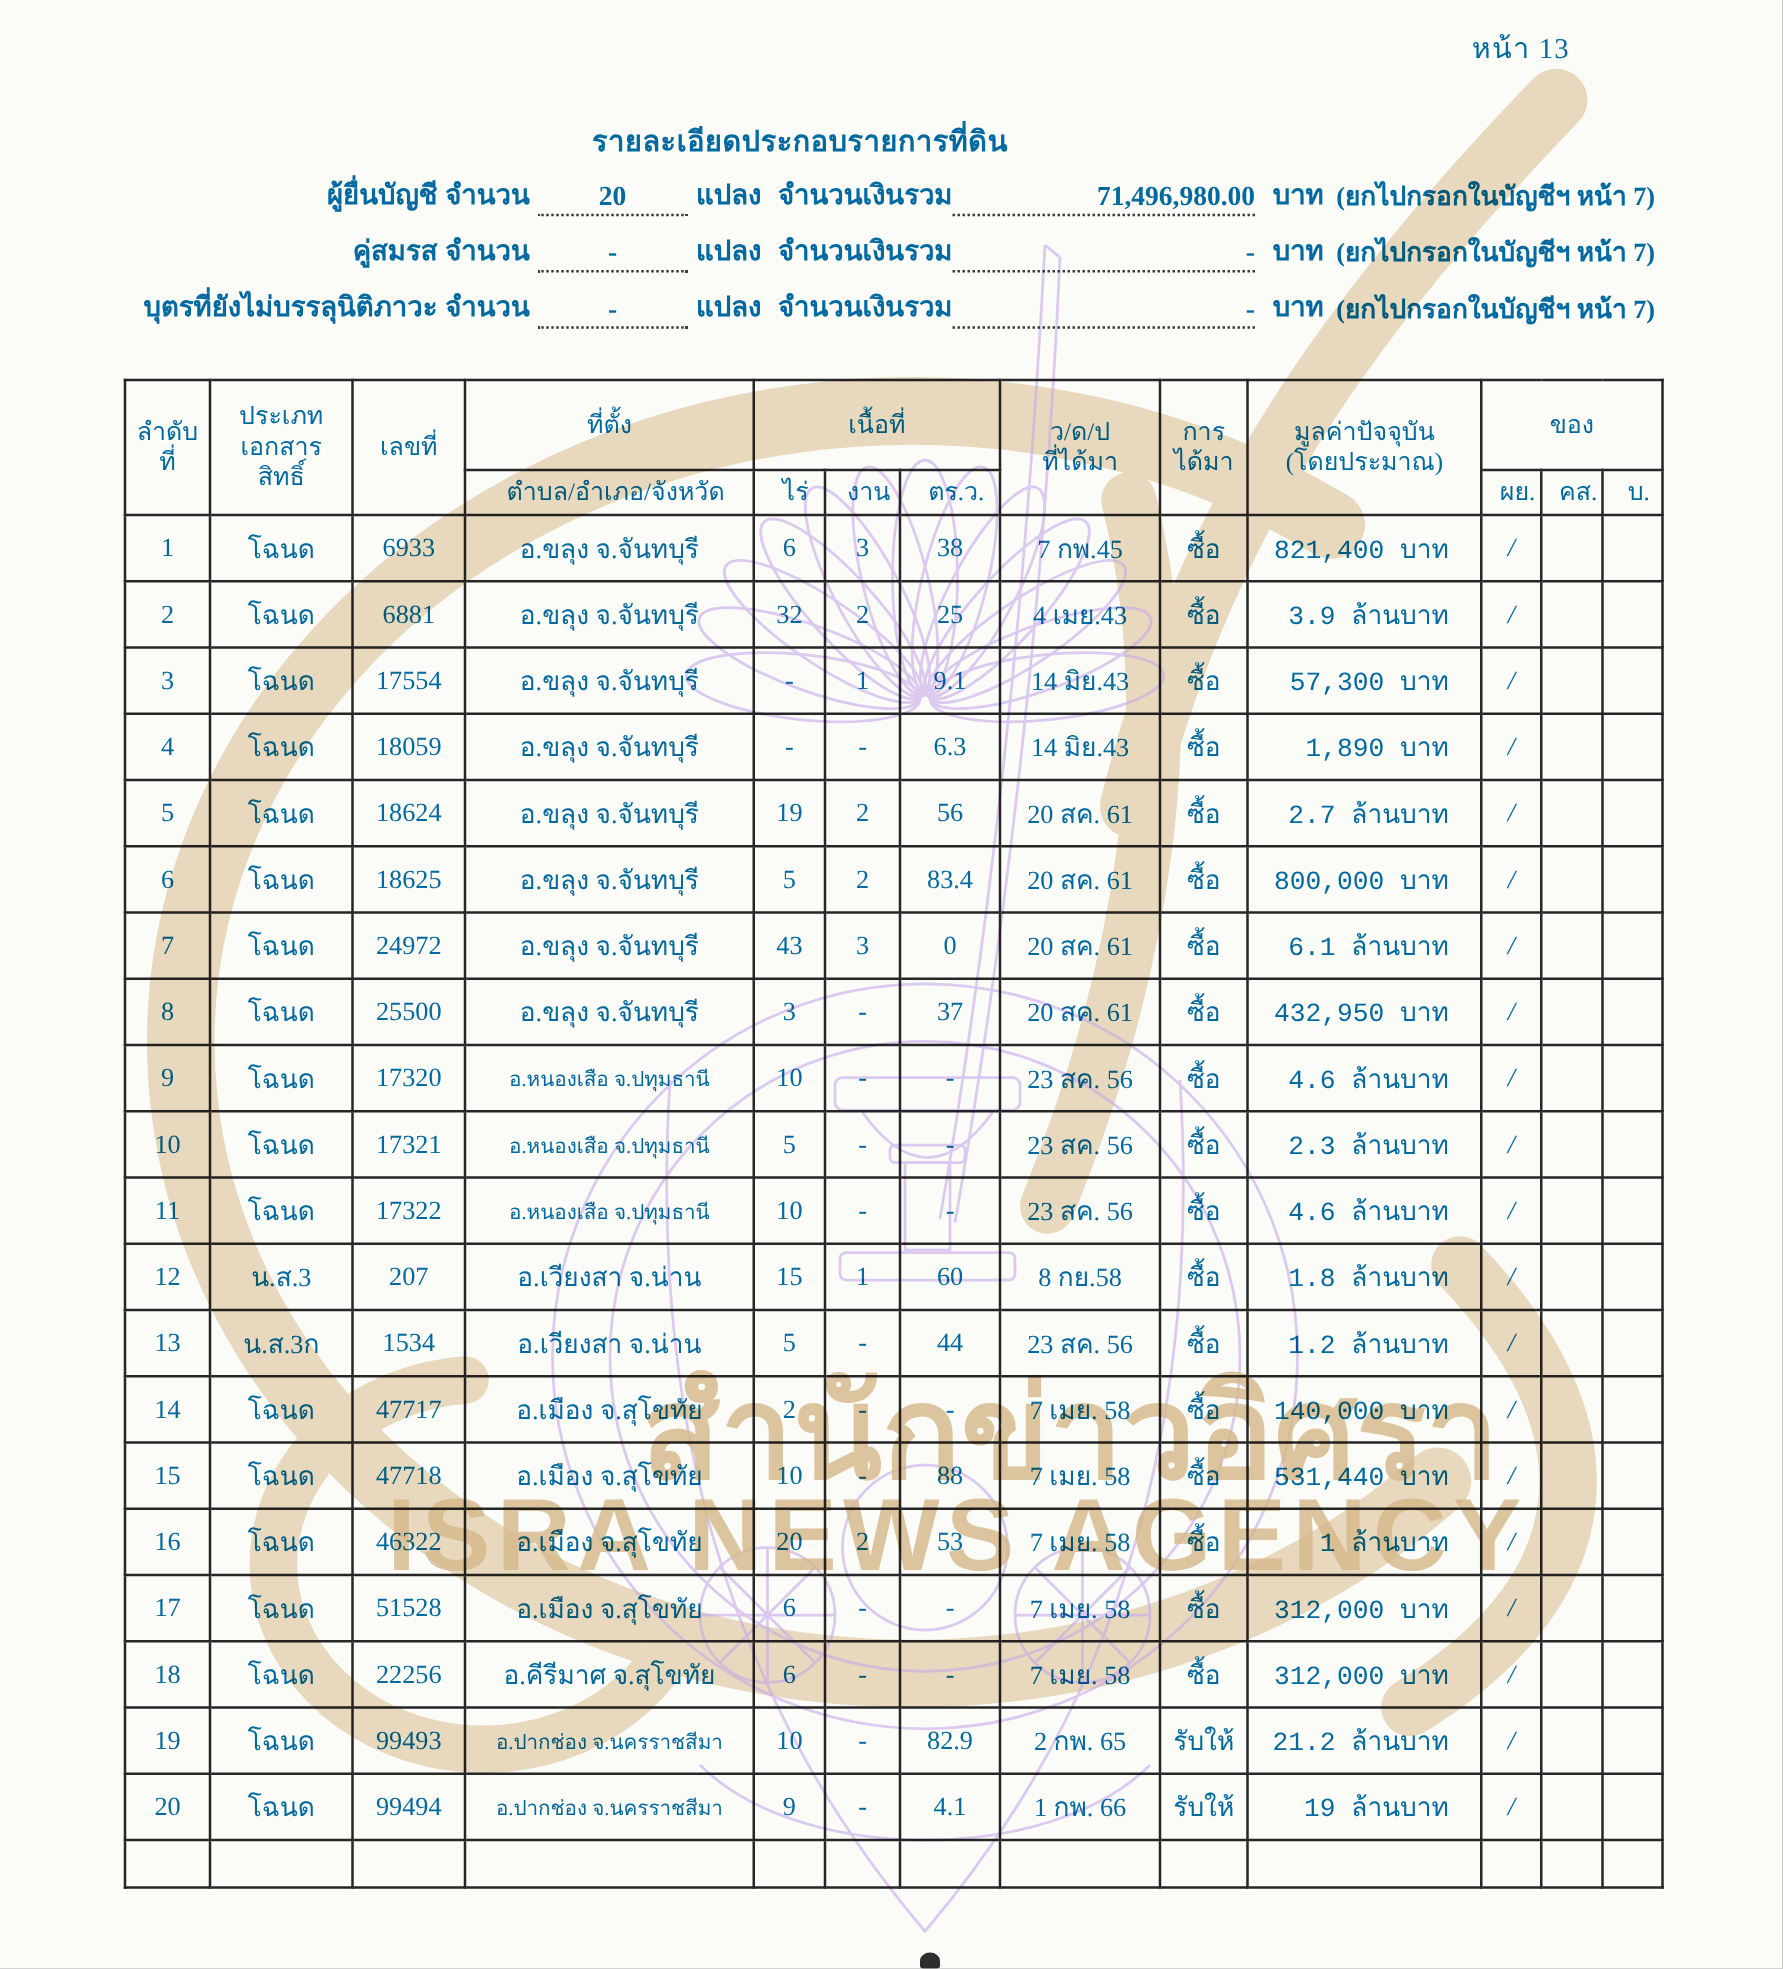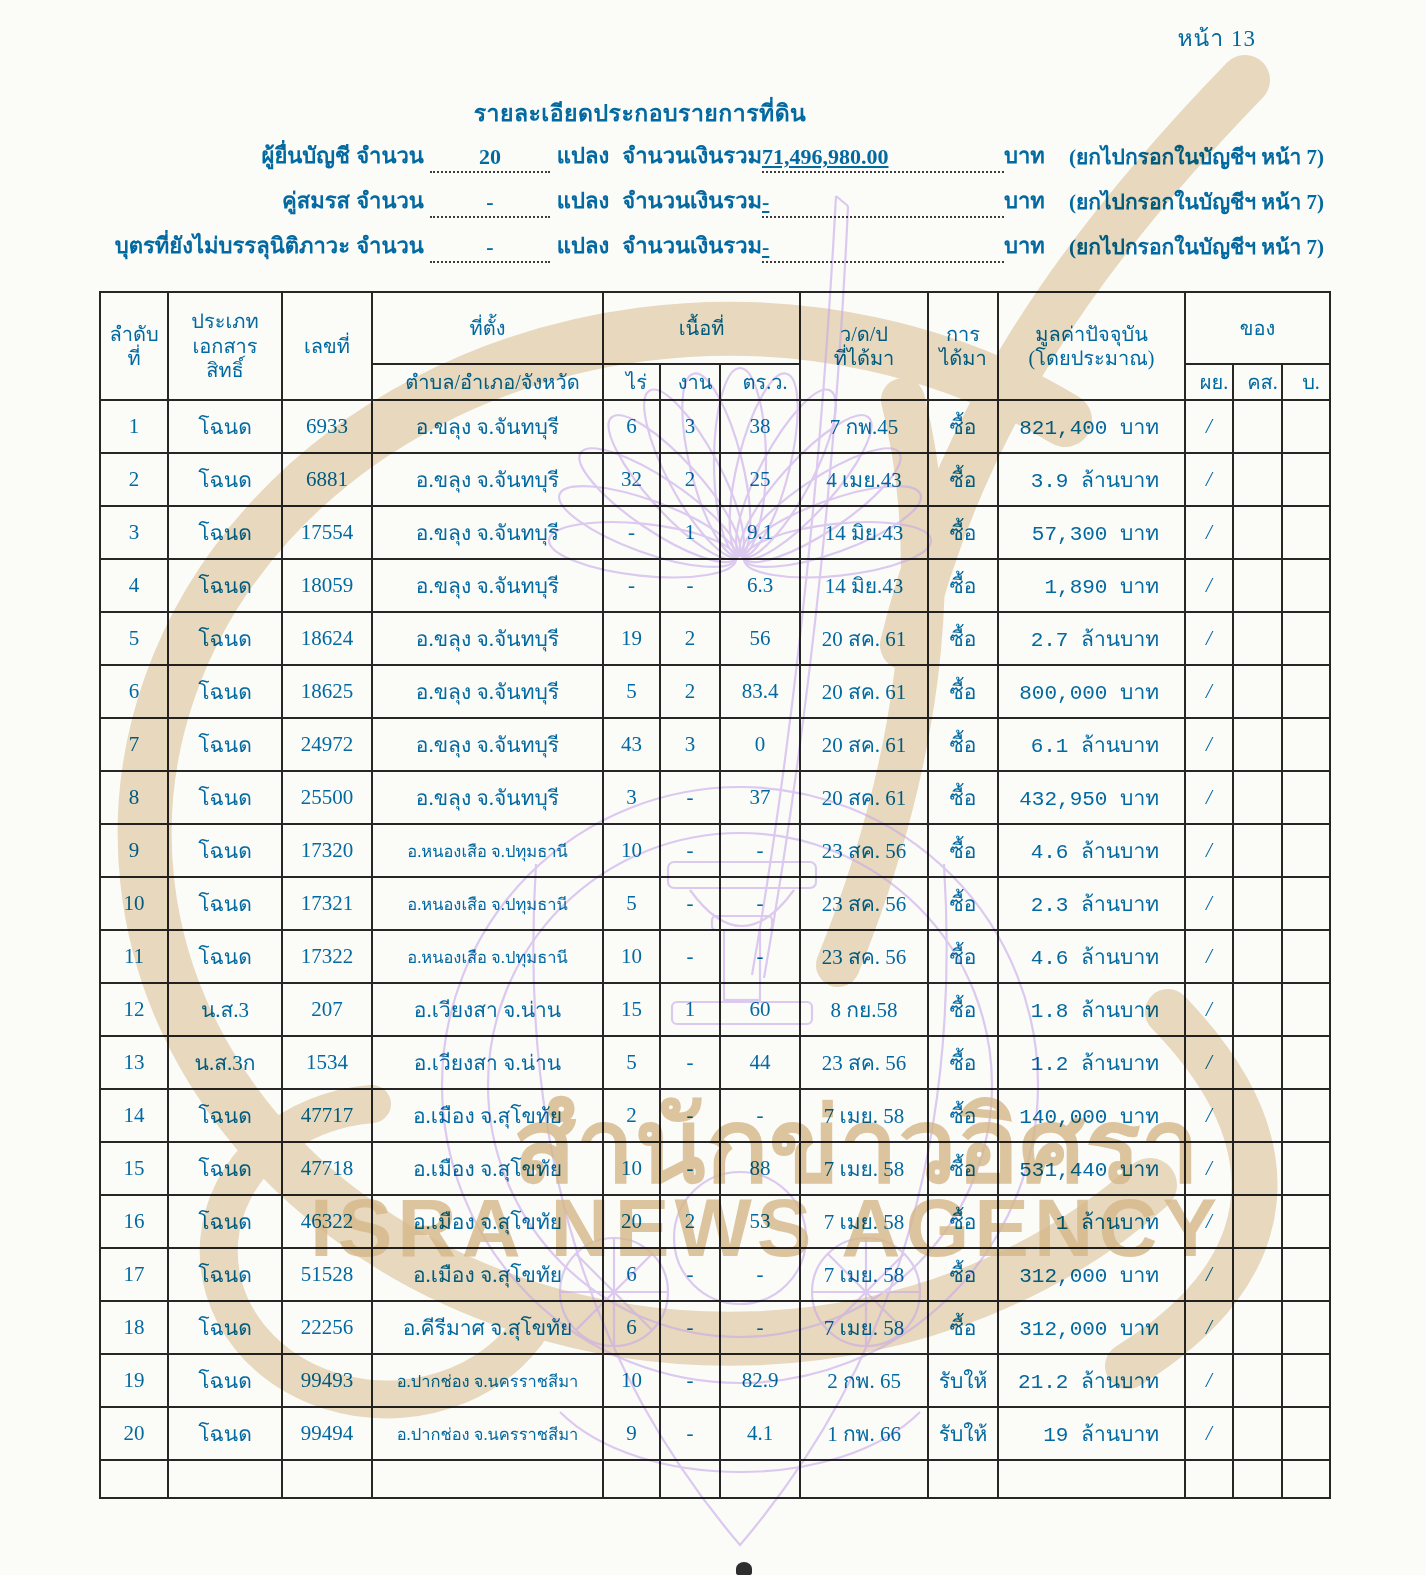--- a/index.html
+++ b/index.html
@@ -14,26 +14,26 @@
     position:absolute;top:95px;left:0;width:100%;text-align:center;
     transform:translateX(-73px);font-size:23px;font-weight:bold;letter-spacing:.5px;
   }
   
   .summary{position:absolute;top:128px;left:100px;width:1300px;font-weight:bold;font-size:22px;}
   .sum-line{display:flex;align-items:flex-end;height:45px;white-space:nowrap;}
   .sum-label{width:250px;text-align:right;}
   .sum-word{width:80px;text-align:center;}
   .sum-dotted1{width:120px;text-align:center;border-bottom:2px dotted #3c3c3c;padding-bottom:1px;}
   .sum-mid{width:212px;text-align:right;font-family:Liberation Mono, monospace;}
-  .sum-dotted2{width:242px;text-align:left;border-bottom:2px dotted #3c3c3c;padding-bottom:1px;text-decoration:underline;}
-  .sum-baht{width:55px;text-align:left;}
+  .sum-dotted2{width:242px;text-align:right;border-bottom:2px dotted #3c3c3c;padding-bottom:1px;}
+  .sum-baht{width:55px;text-align:right;}
   .sum-note{margin-left:10px;font-size:21px;}
   
   table.land-table{
-    position:absolute;top:291px;left:99px;border-collapse:collapse;table-layout:fixed;
+    position:absolute;top:303px;left:99px;border-collapse:collapse;table-layout:fixed;
     width:1230px;background:transparent;
   }
   .land-table th,.land-table td{
     border:2px solid #262626;overflow:hidden;vertical-align:middle;text-align:center;
     padding:0;box-sizing:border-box;
   }
   .land-table thead th{font-weight:normal;font-size:20px;line-height:1.22;white-space:pre-line;}
   .land-table thead tr.h1 th{height:72px;}
   .land-table thead tr.h2 th{height:36px;font-size:20px;padding-left:10px;}
   .land-table tbody td{height:53px;font-size:21px;}

